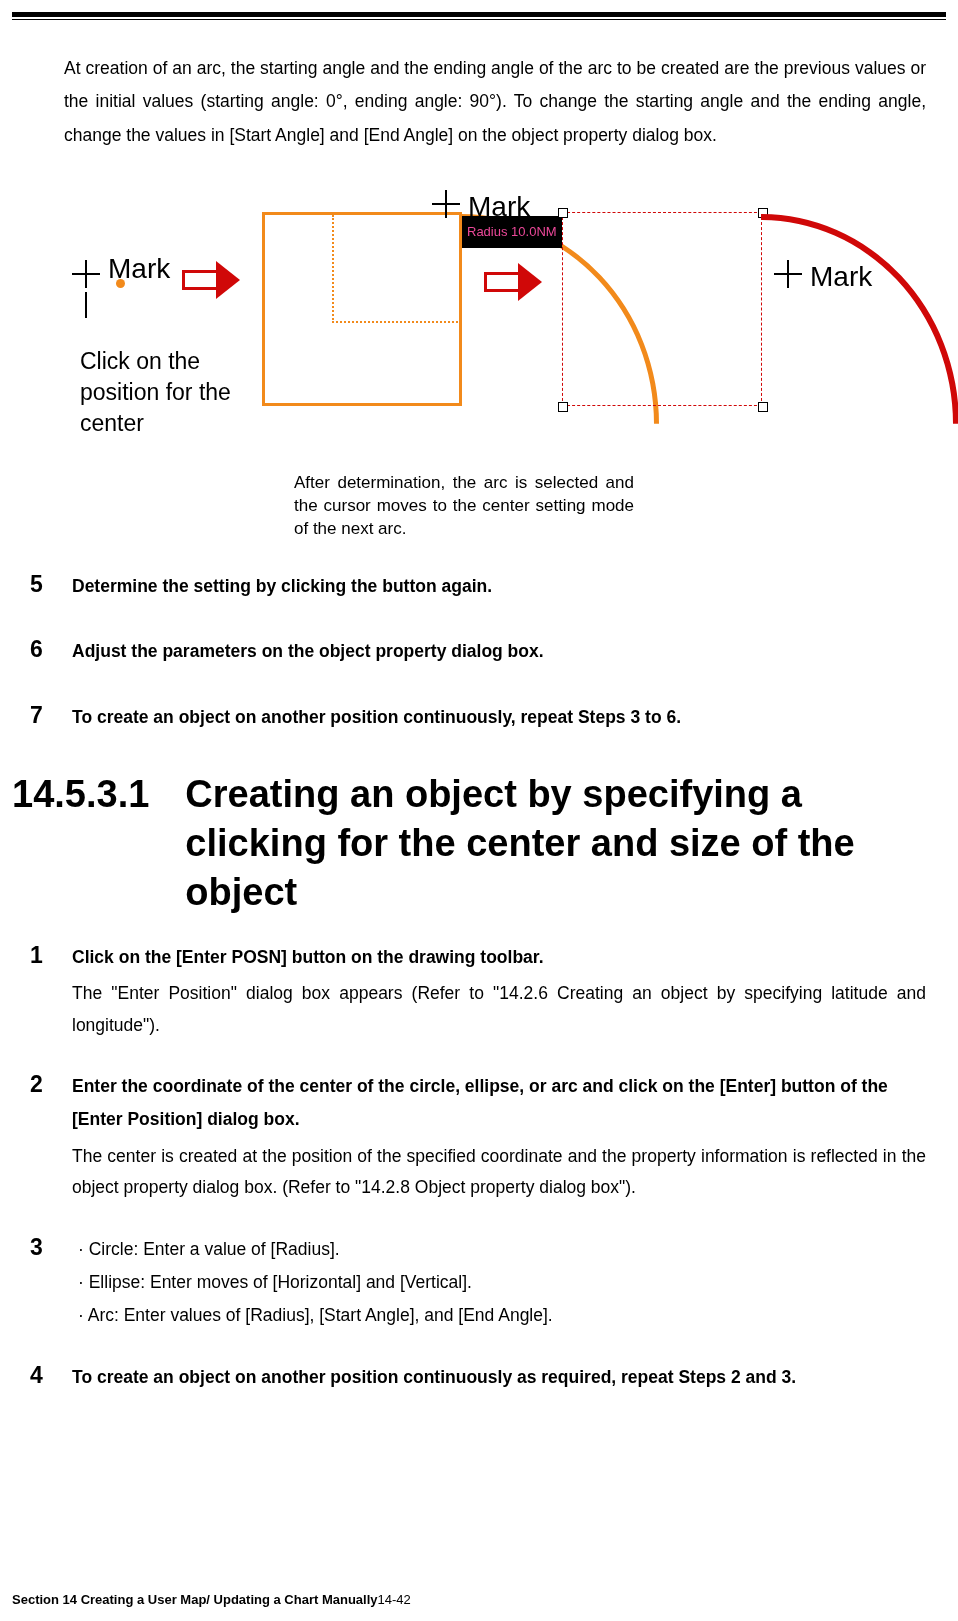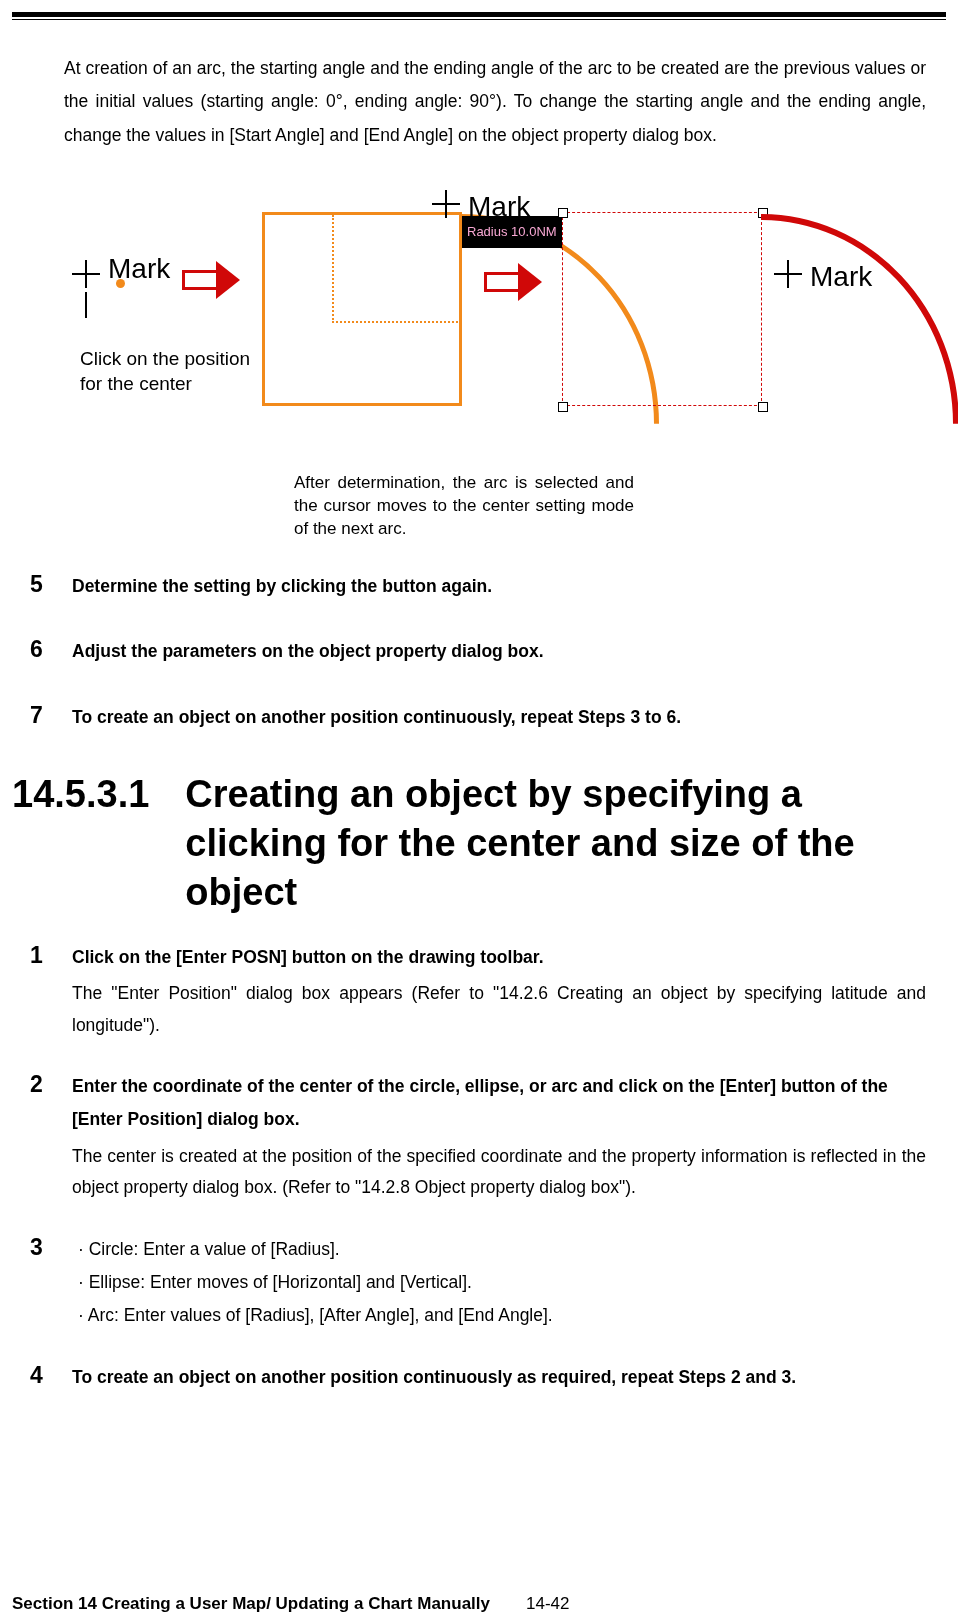--- a/index.html
+++ b/index.html
@@ -20,43 +20,43 @@
 
     .arrow-r { position: absolute; width: 66px; height: 36px; }
     .arrow-r .tail { position: absolute; left: 0; top: 8px; width: 34px; height: 20px; border: 3px solid #d00808; border-right: none; box-sizing: border-box; }
     .arrow-r .head { position: absolute; left: 34px; top: -1px; width: 0; height: 0; border-left: 24px solid #d00808; border-top: 19px solid transparent; border-bottom: 19px solid transparent; }
 
     .orange-box { position: absolute; left: 190px; top: 42px; width: 200px; height: 194px; border: 3px solid #f28a1b; box-sizing: border-box; }
     .dotted-inner { position: absolute; left: 260px; top: 45px; width: 130px; height: 108px; border-left: 2px dotted #f28a1b; border-bottom: 2px dotted #f28a1b; box-sizing: border-box; }
     .arc-orange { position: absolute; left: 191px; top: 44px; width: 396px; height: 420px; border: 5px solid #f28a1b; border-radius: 50%; box-sizing: border-box; clip-path: polygon(50% 0, 100% 0, 100% 50%, 50% 50%); }
 
     .badge { position: absolute; left: 390px; top: 46px; background: #000; padding: 4px 5px; font-size: 13px; }
-    .badge .orange { color: #f9a8d4; text-align: right; }
+    .badge .orange { color: #ec4899; text-align: right; }
 
     .red-dash-box { position: absolute; left: 490px; top: 42px; width: 200px; height: 194px; border: 1px dashed #d00808; box-sizing: border-box; }
     .handle { position: absolute; width: 8px; height: 8px; border: 1px solid #000; background: #fff; }
     .arc-red { position: absolute; left: 491px; top: 44px; width: 396px; height: 420px; border: 6px solid #d00808; border-radius: 50%; box-sizing: border-box; clip-path: polygon(50% 0, 100% 0, 100% 50%, 50% 50%); }
 
-    .caption-left { position: absolute; left: 8px; top: 176px; width: 190px; font-size: 19px; line-height: 1.35; }
+    .caption-left { position: absolute; left: 8px; top: 176px; width: 190px; font-size: 23px; line-height: 1.35; }
     .caption-bottom { text-align: justify; width: 340px; margin: 2px 0 8px 282px; font-size: 17px; line-height: 1.35; }
 
     
     .step-row { display: flex; align-items: baseline; gap: 20px; padding: 0 20px 0 18px; margin-top: 22px; }
     .step-num { font-size: 23px; font-weight: bold; width: 22px; flex: none; }
     .step-body { flex: 1; }
     .step-bold { font-weight: bold; }
     .step-body p { margin: 4px 0 0 0; text-align: justify; line-height: 1.8; }
     .sub { margin-left: 0; }
     .sub div { padding-left: 6px; }
 
     .heading-row { display: flex; gap: 36px; font-size: 38px; font-weight: bold; margin: 32px 0 6px 0; line-height: 1.3; }
     .heading-no { flex: none; }
     .heading-tx { flex: 1; }
 
-    .footer { display: flex; gap: 36px; align-items: baseline; font-size: 17px; margin-top: 190px; }
+    .footer { display: flex; align-items: baseline; font-size: 13px; margin-top: 190px; }
     .footer .sec { font-weight: bold; }
   </style>
 </head>
 <body>
 
 <div class="top-rule">
     <div class="b1"></div>
     <div class="b2"></div>
   </div>
 
@@ -135,21 +135,21 @@
       <span class="step-bold">Enter the coordinate of the center of the circle, ellipse, or arc and click on the [Enter] button of the [Enter Position] dialog box.</span>
       <p>The center is created at the position of the specified coordinate and the property information is reflected in the object property dialog box. (Refer to "14.2.8 Object property dialog box").</p>
     </div>
   </div>
   <div class="step-row">
     <div class="step-num">3</div>
     <div class="step-body">
       <div class="sub">
         <div>· Circle: Enter a value of [Radius].</div>
         <div>· Ellipse: Enter moves of [Horizontal] and [Vertical].</div>
-        <div>· Arc: Enter values of [Radius], [After Angle], and [End Angle].</div>
+        <div>· Arc: Enter values of [Radius], [Start Angle], and [End Angle].</div>
       </div>
     </div>
   </div>
   <div class="step-row">
     <div class="step-num">4</div>
     <div class="step-body"><span class="step-bold">To create an object on another position continuously as required, repeat Steps 2 and 3.</span></div>
   </div>
 </div>
 
 <div class="footer">

